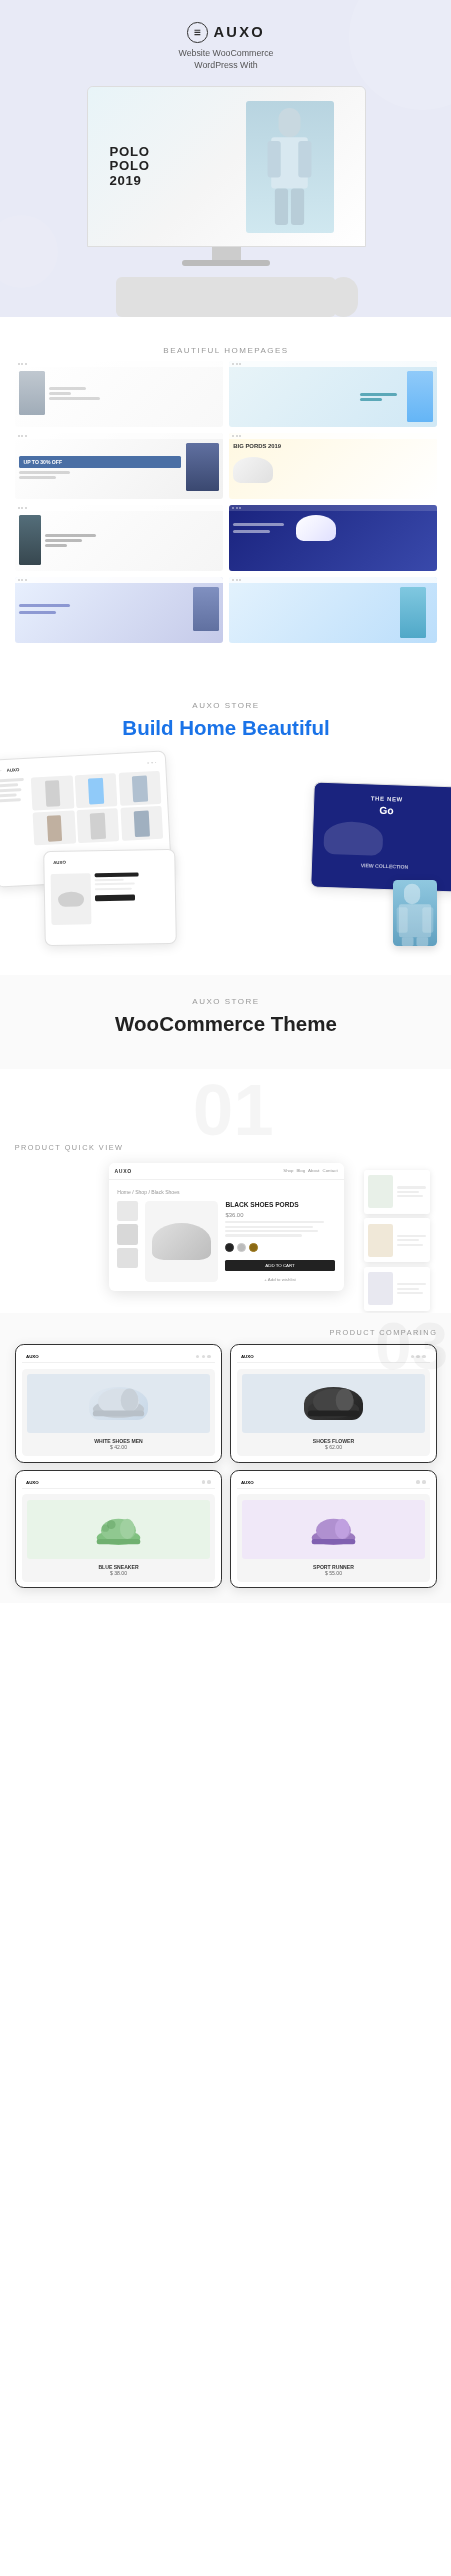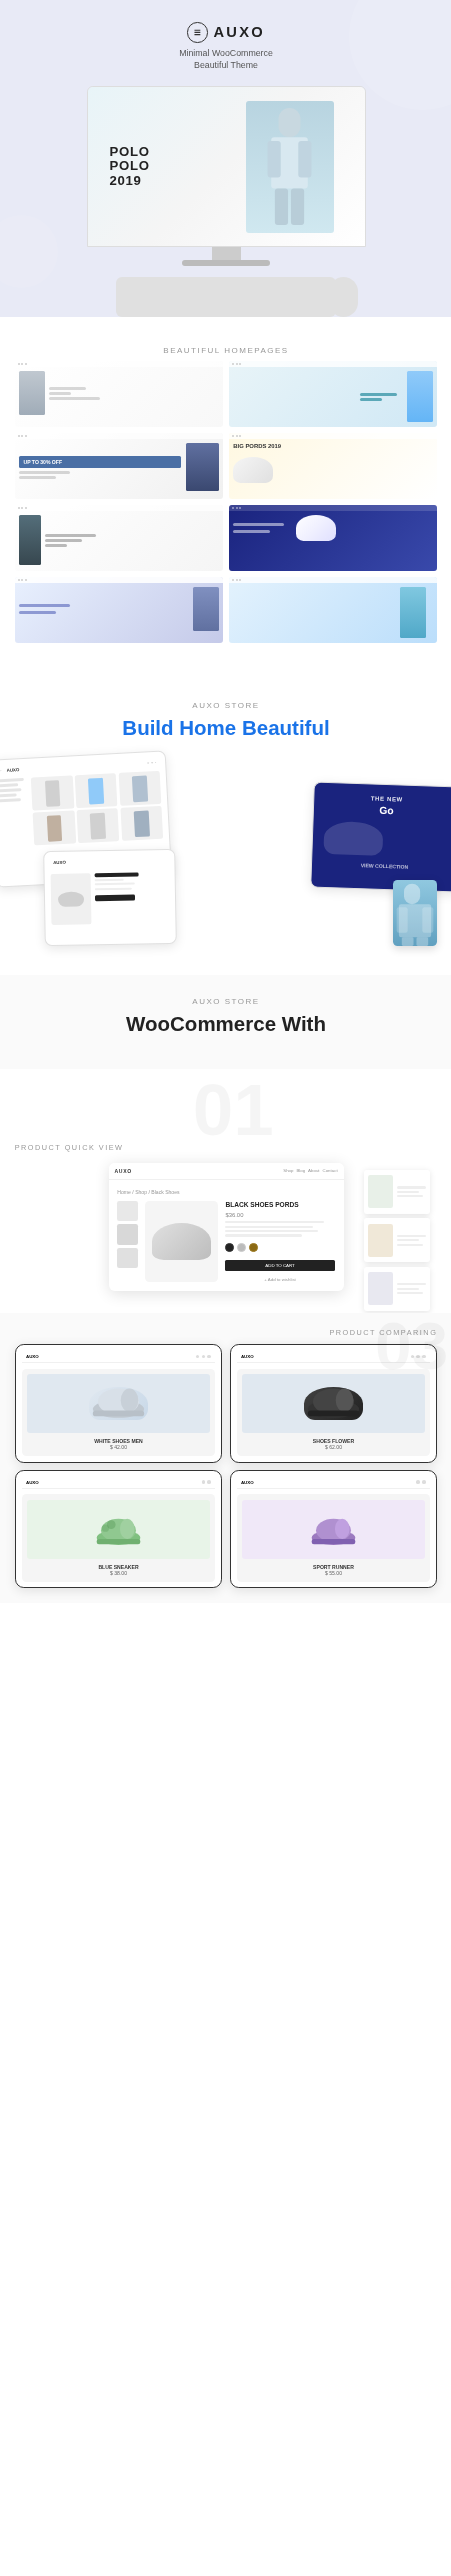--- a/index.html
+++ b/index.html
@@ -628,22 +628,22 @@
   <div class="hero-logo">
     <div class="hero-logo-icon">
       <svg width="8.8" height="8.8" viewBox="0 0 12 12" fill="none">
         <path d="M2 3h8M2 6h8M2 9h8" stroke="#333" stroke-width="1.5"></path>
       </svg>
     </div>
     <span class="hero-logo-text">AUXO</span>
   </div>
 
   <div class="hero-subtitle">
-    <span>Minimal WooCommerce</span><br>
-    <span>Beautiful Theme</span>
+    <span>Website WooCommerce</span><br>
+    <span>WordPress With</span>
   </div>
 
   <div class="hero-mockup">
     <div class="desktop-mockup">
       <div class="desktop-screen">
         <div class="desktop-screen-inner">
           <div class="screen-text-block">
             <div class="screen-text-polo">POLO<br>POLO<br>2019</div>
           </div>
           <div class="screen-content-figure">
@@ -880,21 +880,21 @@
         <rect x="40" y="37" width="15" height="35" rx="3" fill="rgba(255,255,255,0.2)"></rect>
         <rect x="12" y="78" width="16" height="12" rx="2" fill="rgba(255,255,255,0.3)"></rect>
         <rect x="32" y="78" width="16" height="12" rx="2" fill="rgba(255,255,255,0.3)"></rect>
       </svg>
     </div>
   </div>
 </div>
 
 <div class="advanced-section">
   <div class="section-label">AUXO STORE</div>
-  <div class="build-title-line2">WooCommerce With</div>
+  <div class="build-title-line2">WooCommerce Theme</div>
 </div>
 
 <div style="background:#fff;padding:14.7px 14.7px 22px;position:relative;overflow:hidden;">
 
   <div class="feature-number">01</div>
 
   <div style="position:relative;z-index:1;">
     <div class="feature-label">PRODUCT QUICK VIEW</div>
   </div>
 

